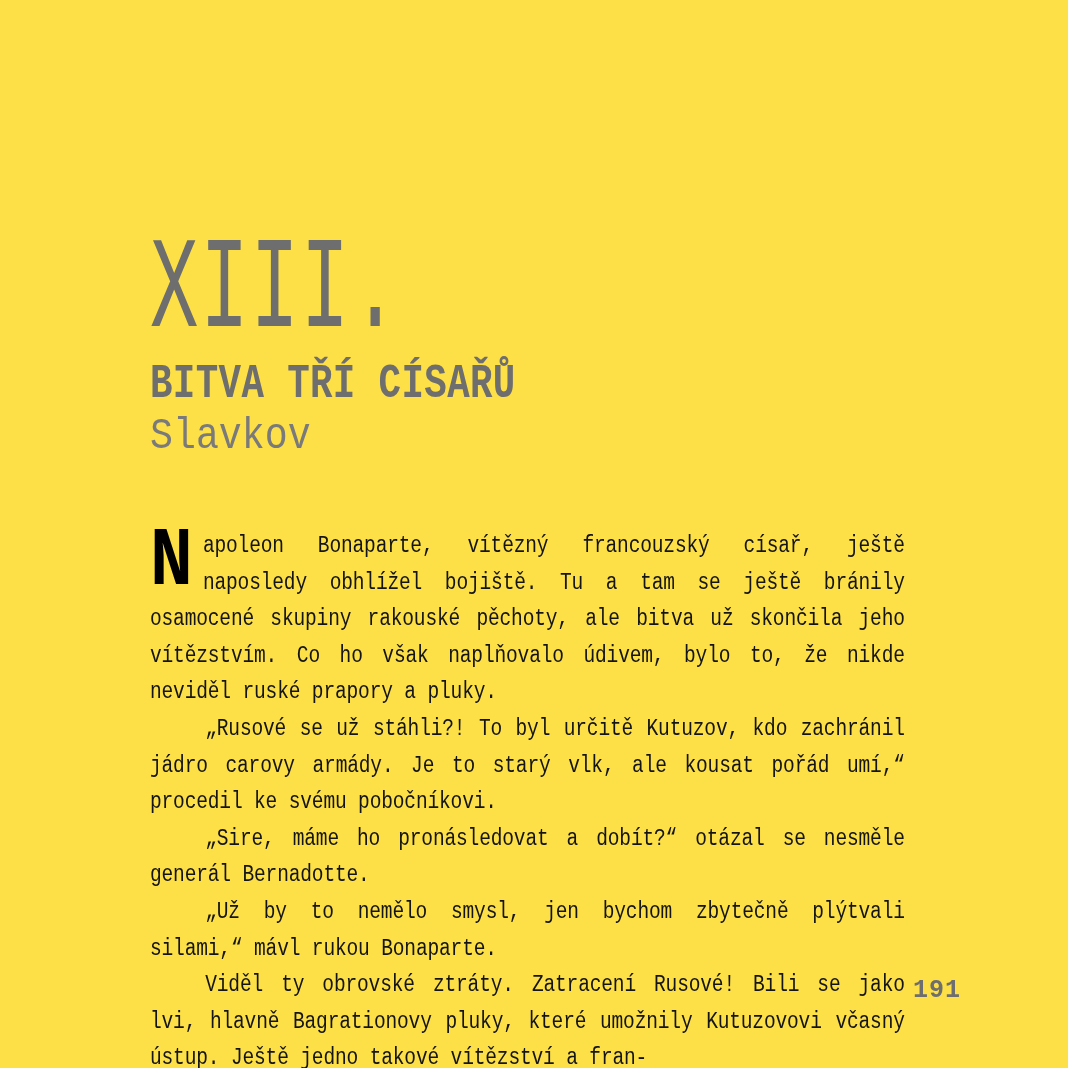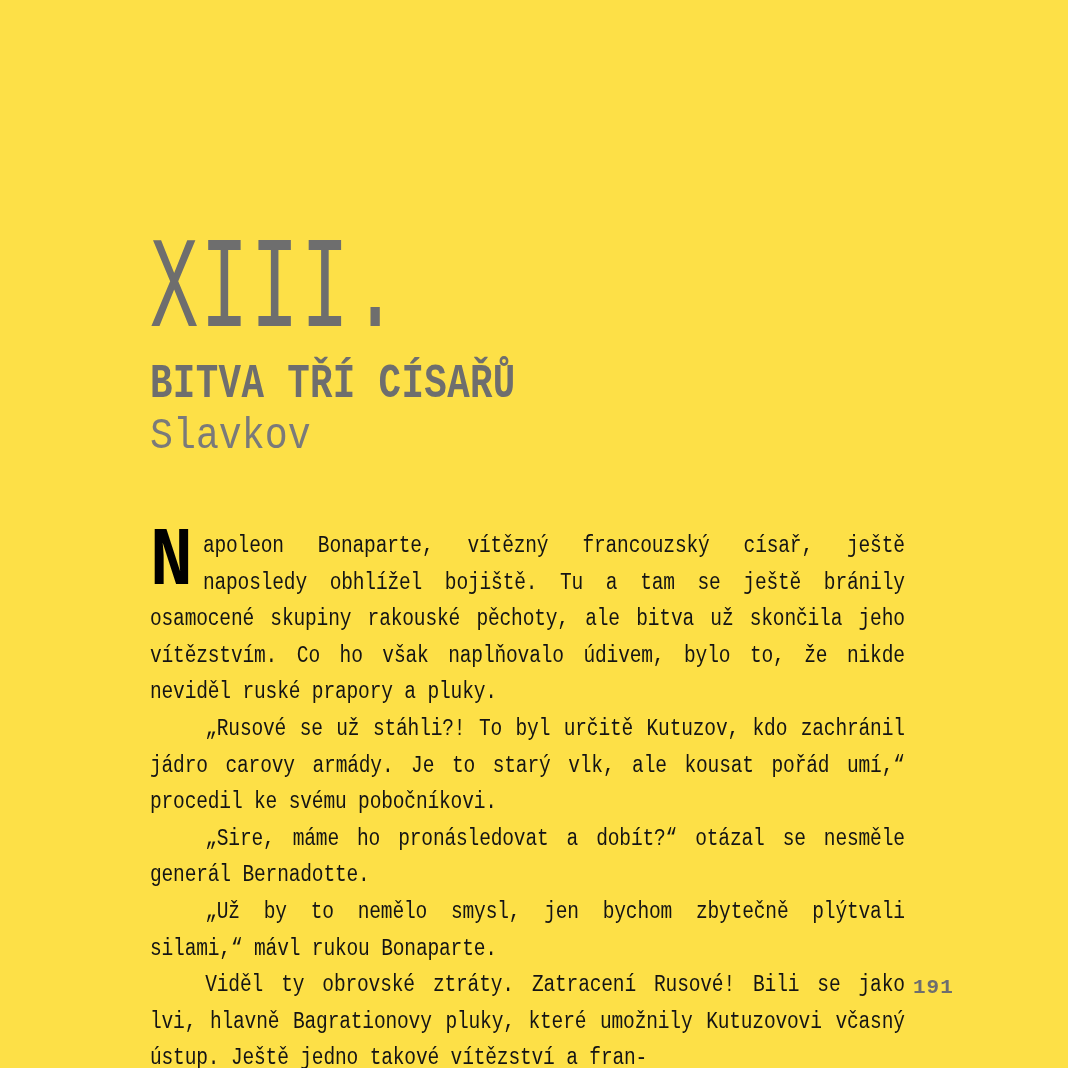--- a/index.html
+++ b/index.html
@@ -83,21 +83,21 @@
     line-height: 68px;
     height: 70px;
     font-weight: 700;
     color: #000000;
     margin-right: 12px;
   }
   .page-number {
     position: absolute;
     left: 913px;
     top: 976px;
-    font-size: 21px;
+    font-size: 25px;
     font-weight: 700;
     color: #6e6e6e;
     letter-spacing: 1px;
   }
 </style>
 </head>
 <body>
 
 <div class="page">
 

